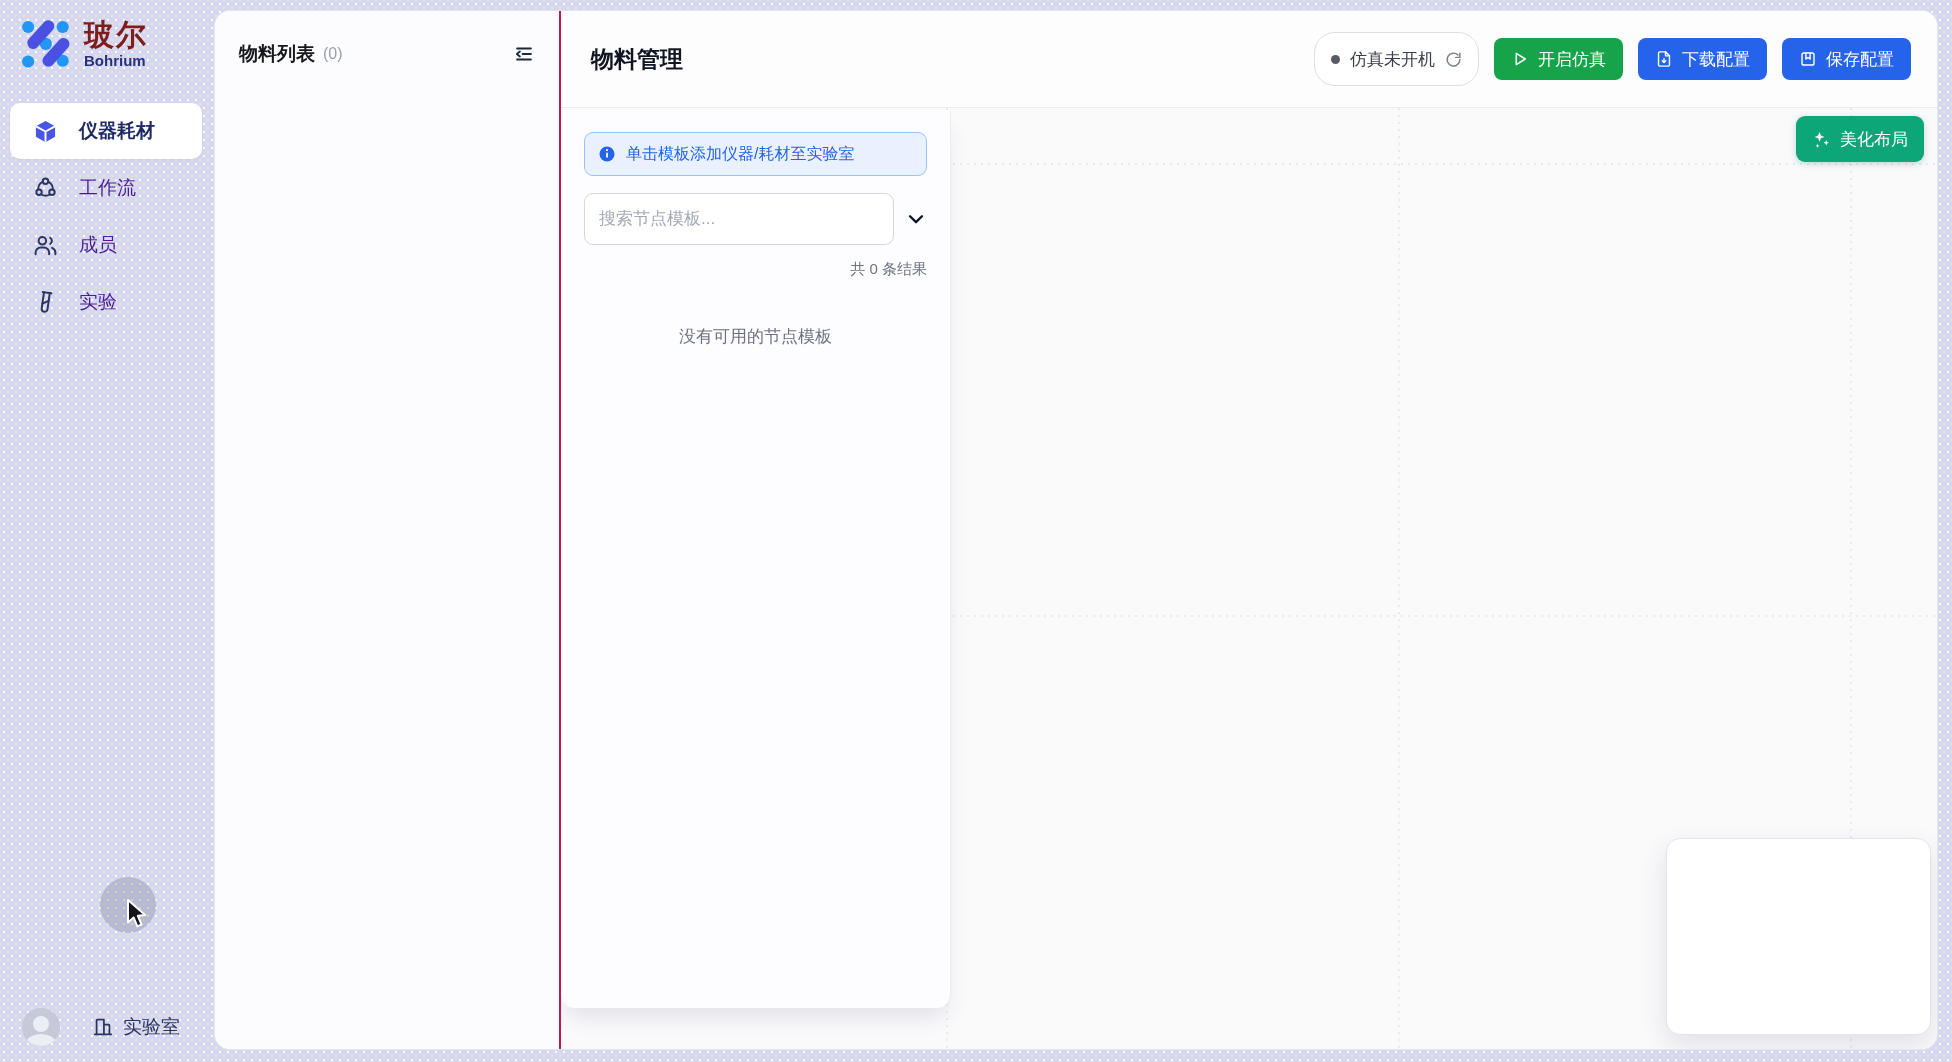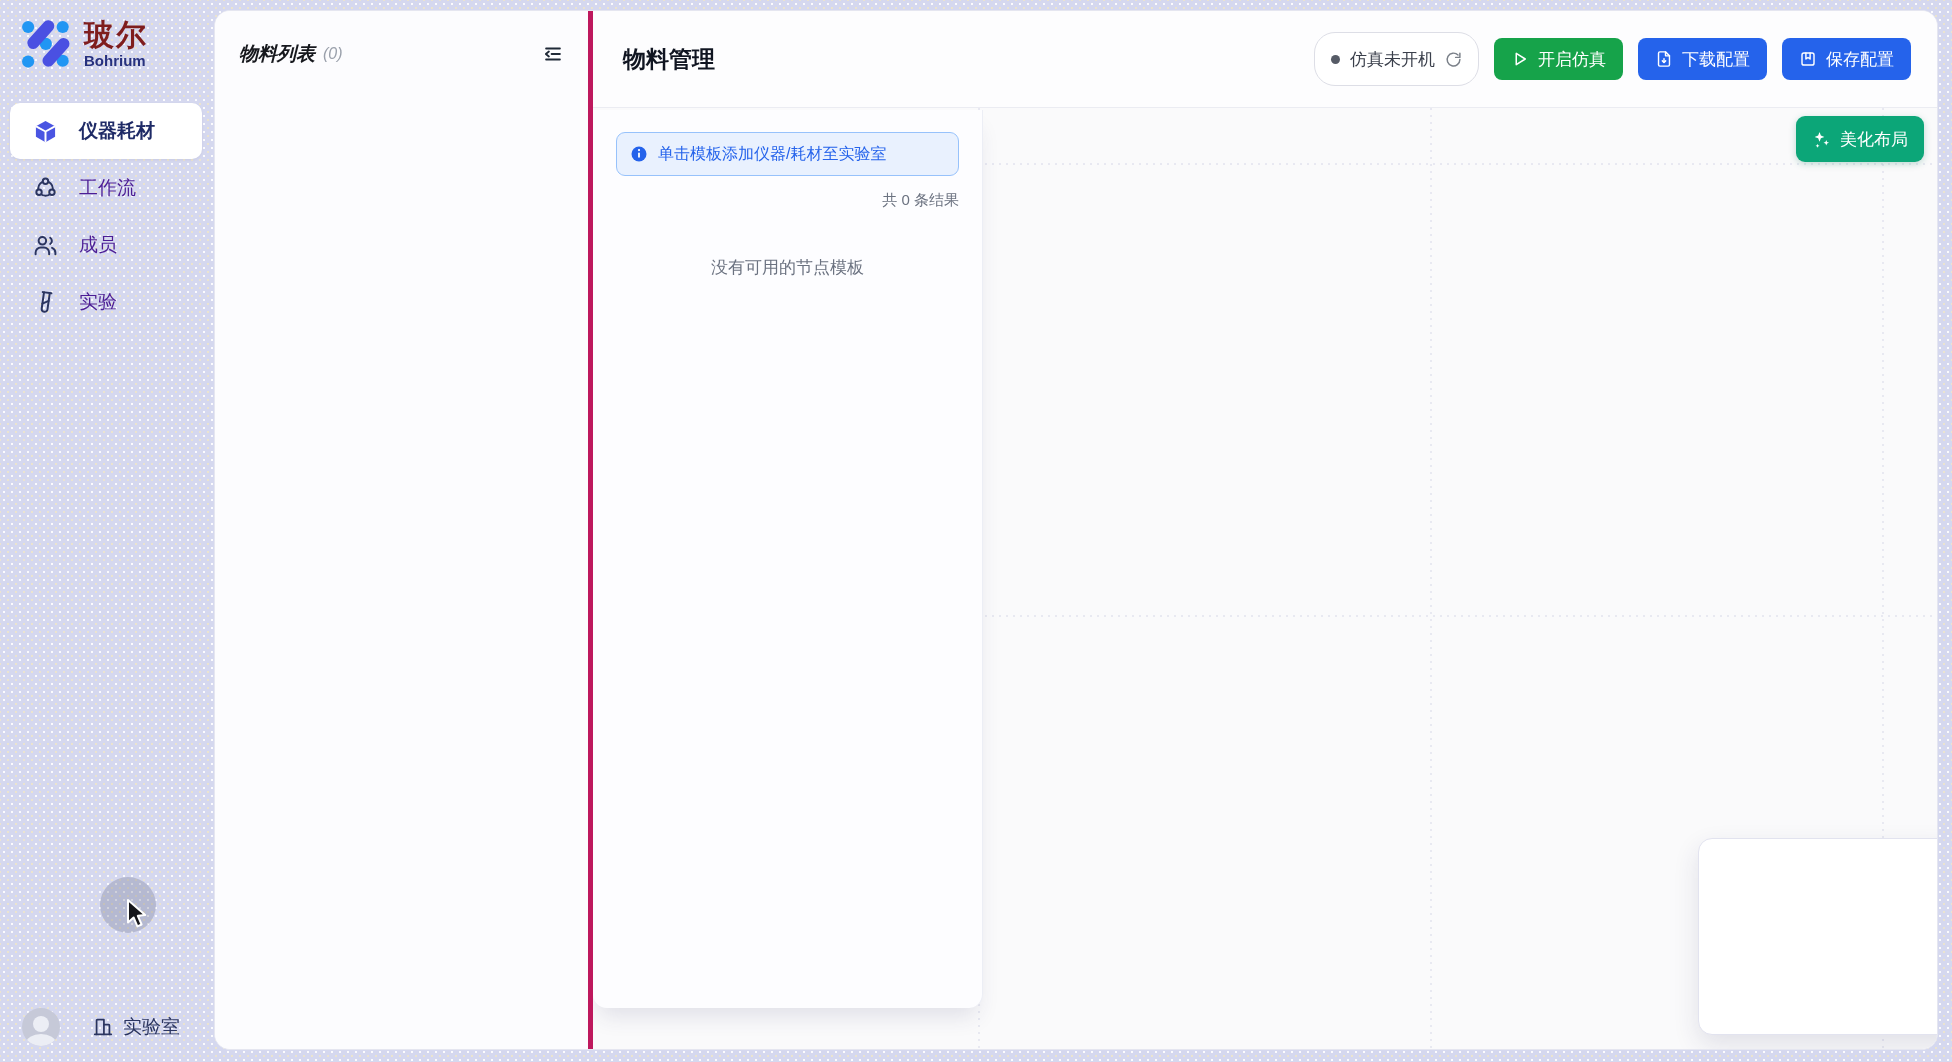--- a/index.html
+++ b/index.html
@@ -33,21 +33,21 @@
   .avatar .head { position:absolute; left:11px; top:8px; width:16px; height:16px; border-radius:50%; background:#eceef5; }
   .avatar .body { position:absolute; left:4px; top:26px; width:30px; height:18px; border-radius:50%; background:#eceef5; }
   .lab-entry { display:flex; align-items:center; gap:9px; margin-left:32px; font-size:19px; color:#2b3560; cursor:pointer;}
 
   
   .content-card { position:absolute; left:214px; top:10px; right:14px; bottom:12px;
                   background:#fff; border:1px solid #e5e6f0; border-radius:16px;
                   display:flex; overflow:hidden; }
 
   
-  .materials-panel { width:378px; flex:none; background:#fcfcfe; border-right:5px solid #be185d; padding:30px 24px 0 24px;font-style:italic; }
+  .materials-panel { width:346px; flex:none; background:#fcfcfe; border-right:2px solid #be185d; padding:30px 24px 0 24px; }
   .materials-header { display:flex; align-items:center; }
   .materials-title { font-size:19px; font-weight:bold; color:#16181d; }
   .materials-count { font-size:16px; color:#9aa0ab; margin-left:8px; }
   .collapse-btn { margin-left:auto; color:#1f2937; cursor:pointer; }
 
   
   .main-area { flex:1; display:flex; flex-direction:column; min-width:0; }
   .main-header { height:97px; flex:none; background:#fdfdfe; border-bottom:1px solid #ebecf2;
                  display:flex; align-items:center; padding:0 26px 0 30px; }
   .page-title { font-size:23px; font-weight:bold; color:#101521; }
@@ -260,20 +260,28 @@
         <div class="banner">
           <span class="info-icon">
             <svg width="18" height="18" viewBox="0 0 24 24">
               <circle cx="12" cy="12" r="10" fill="#2563eb"></circle>
               <rect x="10.8" y="10" width="2.4" height="7" rx="1.2" fill="#fff"></rect>
               <circle cx="12" cy="6.8" r="1.5" fill="#fff"></circle>
             </svg>
           </span>
           <span>单击模板添加仪器/耗材至实验室</span>
         </div>
+        <div class="search-row">
+          <input class="search-input" type="text" placeholder="搜索节点模板..." style="">
+          <span class="chevron-btn">
+            <svg width="22" height="22" viewBox="0 0 24 24" fill="none" stroke="currentColor" stroke-width="2.6" stroke-linecap="round" stroke-linejoin="round">
+              <path d="M5.5 9 12 15.5 18.5 9"></path>
+            </svg>
+          </span>
+        </div>
         <div class="result-count">共 0 条结果</div>
         <div class="empty-text">没有可用的节点模板</div>
       </div>
 
       <button class="beautify-btn">
         <span>
           <svg width="19" height="19" viewBox="0 0 24 24" fill="#fff">
             <path d="M9.5 2.5 11.2 7l4.5 1.7-4.5 1.7-1.7 4.5-1.7-4.5-4.5-1.7L7.8 7Z"></path>
             <path d="M18 12.5l1 2.5 2.5 1-2.5 1-1 2.5-1-2.5-2.5-1 2.5-1Z"></path>
             <path d="M7 17.5l.7 1.8 1.8.7-1.8.7-.7 1.8-.7-1.8-1.8-.7 1.8-.7Z"></path>

